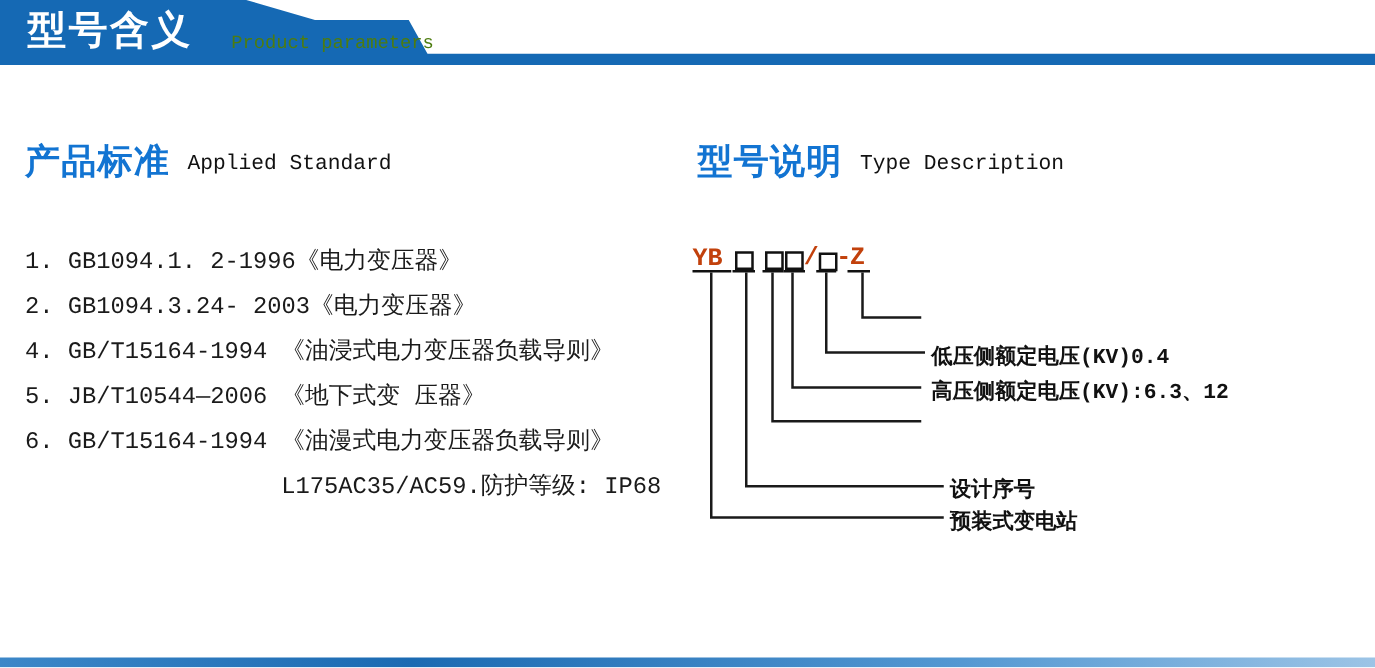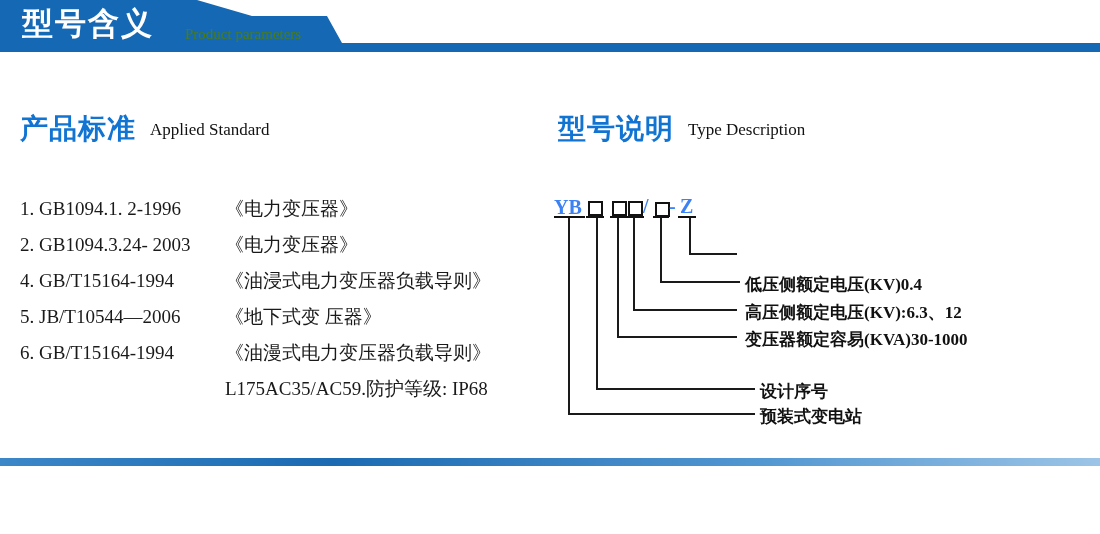--- a/index.html
+++ b/index.html
@@ -1,17 +1,17 @@
 <!DOCTYPE html>
 <html><head>
 <meta charset="utf-8">
 <style>
   html,body{margin:0;padding:0;background:#fff;}
-  .page{position:relative;width:1100px;height:466px;background:#fff;overflow:hidden;
-        font-family:Liberation Serif, serif;color:#1a1a1a;}
+  .page{position:relative;width:1100px;height:534px;background:#fff;overflow:hidden;
+        font-family:Liberation Mono, monospace;color:#1a1a1a;}
 
   
   .banner-shape{position:absolute;left:0;top:0;width:1100px;height:52px;background:#1569b4;
     clip-path:polygon(0 0,197px 0,252px 16px,327px 16px,342px 43px,1100px 43px,1100px 52px,0 52px);}
   .banner-title{position:absolute;left:22px;top:3px;font-size:31px;font-weight:bold;color:#fff;letter-spacing:2px;}
   .banner-sub{position:absolute;left:185px;top:26px;font-size:15px;color:#4d7c0f;}
 
   
   .sec-title{position:absolute;top:110px;white-space:nowrap;text-align:right;}
   .sec-title .cn{font-size:28px;font-weight:bold;color:#1274d2;letter-spacing:1px;}
@@ -19,21 +19,21 @@
   .sec-left{left:20px;}
   .sec-right{left:558px;}
 
   
   .std-list{position:absolute;left:20px;top:191px;font-size:19px;}
   .std-row{height:36px;line-height:36px;white-space:nowrap;}
   .std-row .code{display:inline-block;min-width:205px;}
 
   
   .diagram{position:absolute;left:0;top:0;width:1100px;height:534px;pointer-events:none;}
-  .mcode{position:absolute;font-weight:bold;font-size:20px;color:#3b82f6;}
+  .mcode{position:absolute;font-weight:bold;font-size:20px;color:#c2410c;}
   .mbox{position:absolute;width:11px;height:11px;border:2px solid #111;}
   .ul{position:absolute;height:2px;background:#111;top:216px;}
   .callout{position:absolute;font-size:17px;font-weight:bold;color:#111;white-space:nowrap;}
   .co-0{left:745px;top:245px;} .co-1{left:745px;top:273px;} .co-2{left:745px;top:301px;}
   .co-3{left:745px;top:328px;} .co-4{left:760px;top:380px;} .co-5{left:760px;top:405px;}
   svg.lines{position:absolute;left:0;top:0;}
 
   
   .footer-bar{position:absolute;left:0;bottom:0;width:1100px;height:8px;
     background:linear-gradient(90deg,#3c87c8 0%,#1b6ab2 30%,#5498d2 70%,#9cc4e6 100%);}
@@ -86,19 +86,18 @@
       <polyline points="690,218 690,254 737,254" fill="none" stroke="#1a1a1a" stroke-width="2"></polyline>
       <polyline points="661,218 661,282 740,282" fill="none" stroke="#1a1a1a" stroke-width="2"></polyline>
       <polyline points="634,218 634,310 737,310" fill="none" stroke="#1a1a1a" stroke-width="2"></polyline>
       <polyline points="618,218 618,337 737,337" fill="none" stroke="#1a1a1a" stroke-width="2"></polyline>
       <polyline points="597,218 597,389 755,389" fill="none" stroke="#1a1a1a" stroke-width="2"></polyline>
       <polyline points="569,218 569,414 755,414" fill="none" stroke="#1a1a1a" stroke-width="2"></polyline>
     </svg>
 
     <div class="callout co-1">低压侧额定电压(KV)0.4</div>
     <div class="callout co-2">高压侧额定电压(KV):6.3、12</div>
-    <div class="callout co-3">变压器额定容易(KVA)30-1000</div>
     <div class="callout co-4">设计序号</div>
     <div class="callout co-5">预装式变电站</div>
   </div>
 
   <div class="footer-bar"></div>
 </div>
 
 </body></html>

